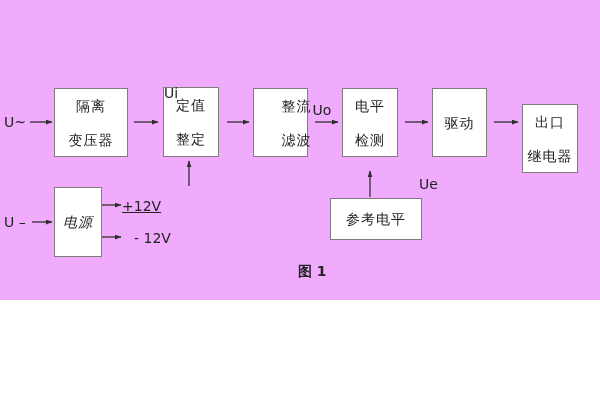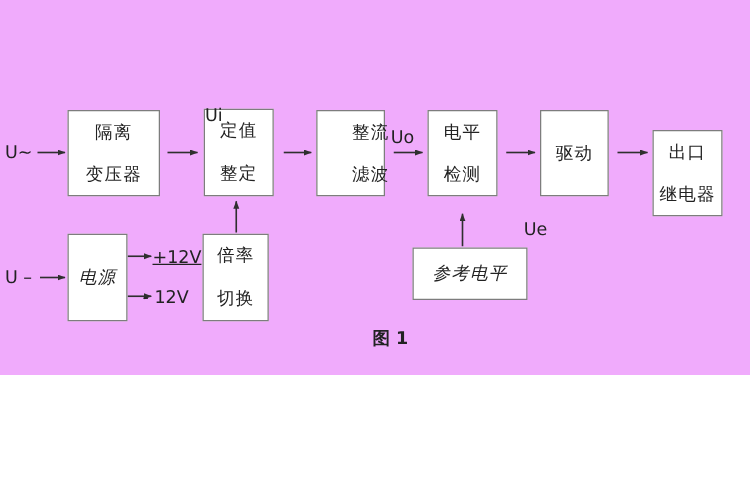--- a/index.html
+++ b/index.html
@@ -49,30 +49,30 @@
 
   
   #b-isolation  { left: 54px;  top: 88px;  width: 74px; height: 69px; }
   #b-setting    { left: 163px; top: 87px;  width: 56px; height: 70px; }
   #b-rectify    { left: 253px; top: 88px;  width: 55px; height: 69px; padding-left: 32px; }
   #b-level      { left: 342px; top: 88px;  width: 56px; height: 69px; }
   #b-drive      { left: 432px; top: 88px;  width: 55px; height: 69px; }
   #b-relay      { left: 522px; top: 104px;  width: 56px; height: 69px; }
   #b-power      { left: 54px;  top: 187px; width: 48px; height: 70px; font-style: italic; }
   #b-ratio      { left: 162px; top: 187px; width: 53px; height: 70px; }
-  #b-reference  { left: 330px; top: 198px; width: 92px; height: 42px; font-style: italic; }
+  #b-reference  { left: 330px; top: 198px; width: 92px; height: 42px; }
 
   
   #l-uac   { left: 4px;   top: 114px; }
   #l-udc   { left: 4px;   top: 214px; }
   #l-ui    { left: 128px; top: 85px; width: 28px; margin-left: 29px; }
   #l-uo    { left: 308px; top: 102px; width: 28px; }
   #l-ue    { left: 379px; top: 176px; margin-left: 40px; }
   #l-p12   { left: 122px; top: 198px; text-decoration: underline; }
-  #l-m12   { left: 114px; top: 230px; }
+  #l-m12   { left: 134px; top: 230px; }
   #l-cap   { left: 298px; top: 263px; font-weight: bold; }
 </style>
 </head>
 <body>
 
 <div class="canvas">
 
   <svg class="wires" viewBox="0 0 600 400" xmlns="http://www.w3.org/2000/svg">
     <defs>
       <marker id="ah" markerWidth="7" markerHeight="6" refX="6" refY="2.4" orient="auto" markerUnits="userSpaceOnUse">
@@ -114,24 +114,20 @@
     <span>驱动</span>
   </div>
   <div class="block" id="b-relay">
     <span>出口</span>
     <span>继电器</span>
   </div>
 
   <div class="block single" id="b-power">
     <span>电源</span>
   </div>
-  <div class="block" id="b-ratio">
-    <span>倍率</span>
-    <span>切换</span>
-  </div>
   <div class="block single" id="b-reference">
     <span>参考电平</span>
   </div>
 
   <div class="flabel" id="l-uac">U~</div>
   <div class="flabel" id="l-udc">U –</div>
   <div class="flabel centered" id="l-ui">Ui</div>
   <div class="flabel centered" id="l-uo">Uo</div>
   <div class="flabel" id="l-ue">Ue</div>
   <div class="flabel" id="l-p12">+12V</div>

